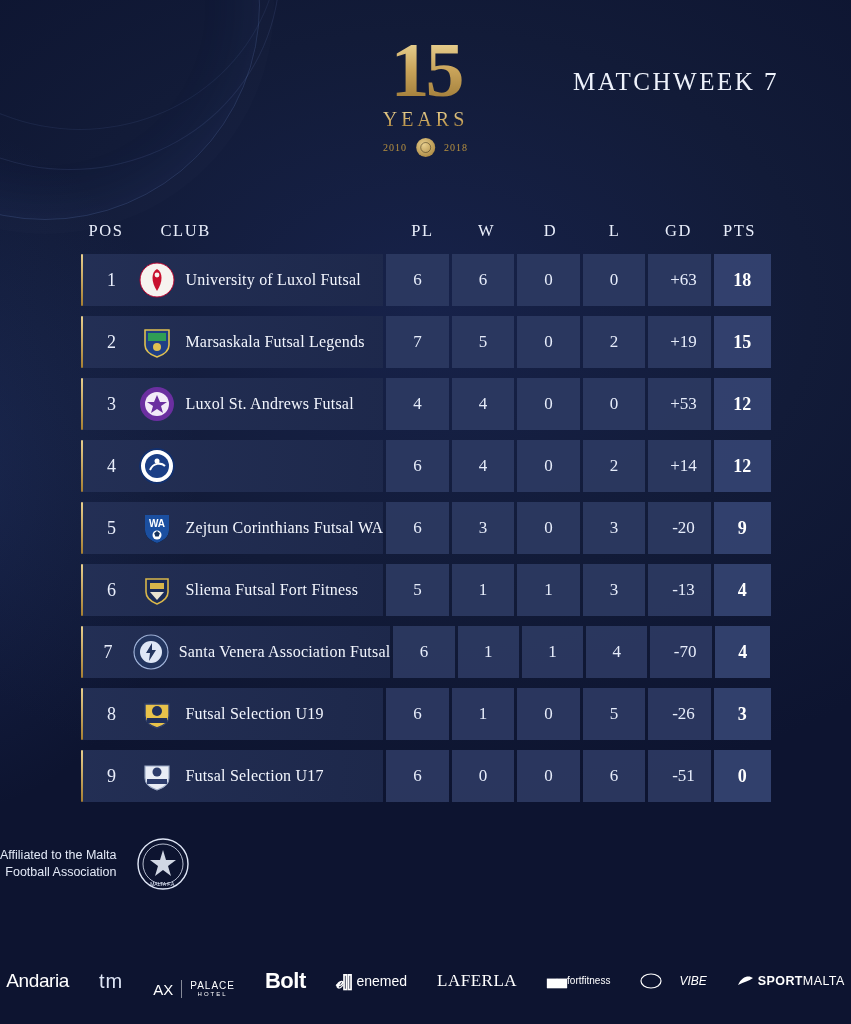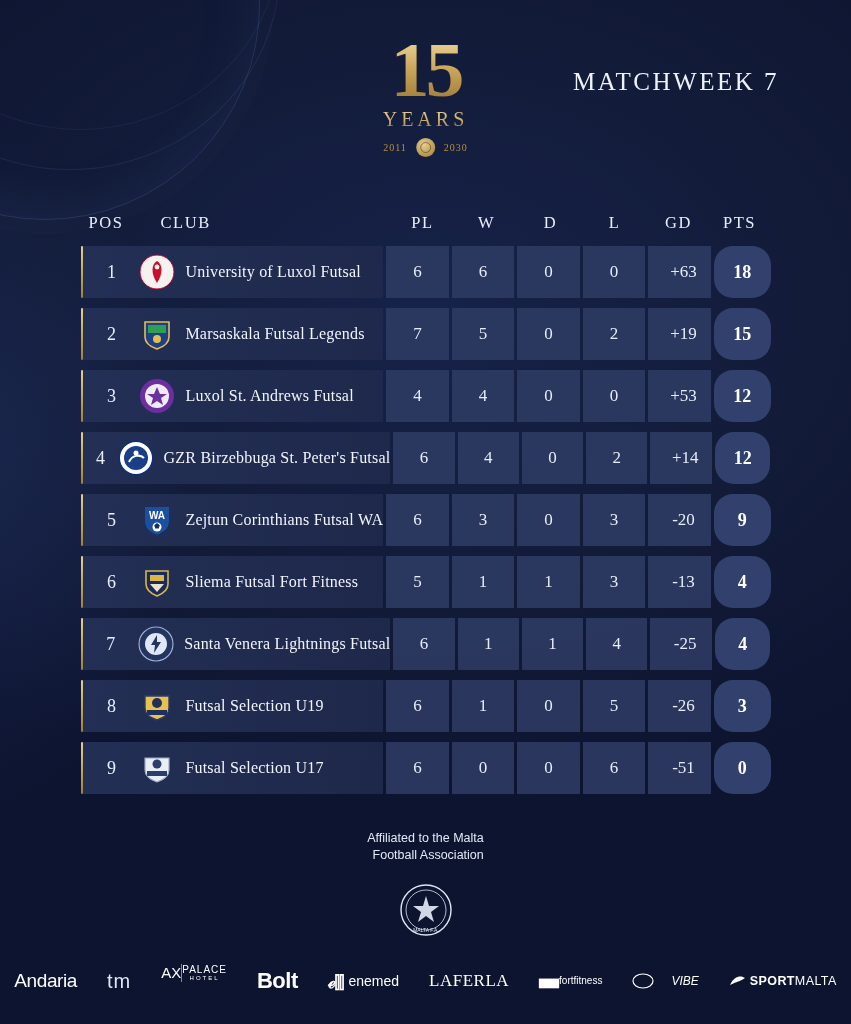--- a/index.html
+++ b/index.html
@@ -160,21 +160,21 @@
     top: 68px;
     font-size: 25px;
     letter-spacing: 2.5px;
     color: #eef2fb;
     font-family: "Liberation Serif", serif;
   }
 
   
   .table-wrap {
     position: relative;
-    margin: 0 auto;
+    margin: 8px auto;
     width: 690px;
   }
   .thead {
     display: flex;
     align-items: center;
     padding: 0;
     height: 46px;
     color: #e9eefb;
     font-size: 16.5px;
     letter-spacing: 1.6px;
@@ -242,58 +242,56 @@
   .pts {
     width: 58px;
     margin-left: 3px;
     background: rgba(52,66,112,0.95);
     display: flex;
     align-items: center;
     justify-content: center;
     color: #ffffff;
     font-size: 18px;
     font-weight: bold;
-    border-radius: 19px;
   }
 
   
   .c-shield { width:100%; height:100%; display:block; }
 
   
   .affil {
     margin-top: 36px;
     display: flex;
     align-items: center;
     justify-content: flex-start;
     gap: 20px;
     color: #e3e9f7;
     font-size: 12.5px;
     line-height: 1.35;
     font-family: "Liberation Sans", sans-serif;
-    flex-direction: column;
   }
   .affil .txt { text-align: right; }
   .mfa {
     width: 52px; height: 52px;
   }
   .sponsors {
     position: absolute;
     left: 0; right: 0;
     bottom: 26px;
     display: flex;
     align-items: center;
     justify-content: center;
     gap: 30px;
     color: #ffffff;
     font-family: "Liberation Sans", sans-serif;
   }
   .sp { display: flex; align-items: center; justify-content: center; height: 34px; }
   .sp-andaria { font-size: 19px; letter-spacing: -0.4px; }
   .sp-tm { font-size: 20px; letter-spacing: 1px; color: #dfe6f6; }
-  .sp-palace { font-size: 10px; letter-spacing: 1px; display: flex; align-items: flex-start; gap: 0; }
+  .sp-palace { font-size: 10px; letter-spacing: 1px; display: flex; align-items: flex-end; gap: 8px; }
   .sp-palace .ax { font-size: 15px; letter-spacing: 0; }
   .sp-palace .bar { width: 1px; height: 18px; background: rgba(255,255,255,0.5); }
   .sp-palace .pl { text-align: center; line-height: 1.1; }
   .sp-palace .pl .sm { font-size: 6px; letter-spacing: 2px; display: block; }
   .sp-bolt { font-size: 22px; font-weight: bold; letter-spacing: -0.5px; }
   .sp-enemed { display: flex; align-items: center; gap: 5px; font-size: 14px; }
   .sp-enemed .mark {
     font-size: 17px; font-weight: bold; letter-spacing: -1px;
   }
   .sp-laferla { font-size: 17px; font-family: "Liberation Serif", serif; letter-spacing: 0.5px; }
@@ -315,23 +313,23 @@
   <div class="arc-bl"></div>
   <div class="arc-br"></div>
   <div class="arc-br2"></div>
   <div class="glow-left"></div>
 
   <div class="header">
     <div class="logo15">
       <div class="num">15</div>
       <div class="years">YEARS</div>
       <div class="yearsrow">
-        <span>2011</span>
+        <span>2010</span>
         <span class="seal"></span>
-        <span>2030</span>
+        <span>2018</span>
       </div>
     </div>
     <div class="matchweek">MATCHWEEK 7</div>
   </div>
 
   <div class="table-wrap">
     <div class="thead">
       <div class="col-pos">POS</div>
       <div class="col-club">CLUB</div>
       <div class="col-stat">PL</div>
@@ -407,21 +405,20 @@
           <div class="cell-main">
             <div class="pos">4</div>
             <div class="crest">
               <svg class="c-shield" viewBox="0 0 36 36">
                 <circle cx="18" cy="18" r="17" fill="#ffffff" stroke="#12306e" stroke-width="2"></circle>
                 <circle cx="18" cy="18" r="12" fill="#1b3f86"></circle>
                 <path d="M11 22 C14 15, 22 14, 26 18" stroke="#ffffff" stroke-width="2" fill="none"></path>
                 <circle cx="18" cy="13" r="2.5" fill="#ffffff"></circle>
               </svg>
             </div>
-            <div class="club-name">GZR Birzebbuga St. Peter's Futsal</div>
           </div>
           <div class="stat">6</div>
           <div class="stat">4</div>
           <div class="stat">0</div>
           <div class="stat">2</div>
           <div class="stat gd">+14</div>
           <div class="pts">12</div>
         </div>
         <div class="row">
           <div class="accent"></div>
@@ -469,27 +466,27 @@
           <div class="accent"></div>
           <div class="cell-main">
             <div class="pos">7</div>
             <div class="crest">
               <svg class="c-shield" viewBox="0 0 36 36">
                 <circle cx="18" cy="18" r="17" fill="#23355f" stroke="#9fb2d8" stroke-width="1.2"></circle>
                 <circle cx="18" cy="18" r="11" fill="#dfe7f6"></circle>
                 <path d="M19 9 L13 19 H17 L16 27 L23 16 H19 Z" fill="#23355f"></path>
               </svg>
             </div>
-            <div class="club-name">Santa Venera Lightnings Futsal</div>
+            <div class="club-name">Santa Venera Association Futsal</div>
           </div>
           <div class="stat">6</div>
           <div class="stat">1</div>
           <div class="stat">1</div>
           <div class="stat">4</div>
-          <div class="stat gd">-25</div>
+          <div class="stat gd">-70</div>
           <div class="pts">4</div>
         </div>
         <div class="row">
           <div class="accent"></div>
           <div class="cell-main">
             <div class="pos">8</div>
             <div class="crest">
               <svg class="c-shield" viewBox="0 0 36 36">
                 <path d="M6 8 H30 V20 C30 27, 24 30, 18 32 C12 30, 6 27, 6 20 Z" fill="#e8c24a" stroke="#2c3c6b" stroke-width="1.4"></path>
                 <circle cx="18" cy="15" r="5" fill="#20305c"></circle>

